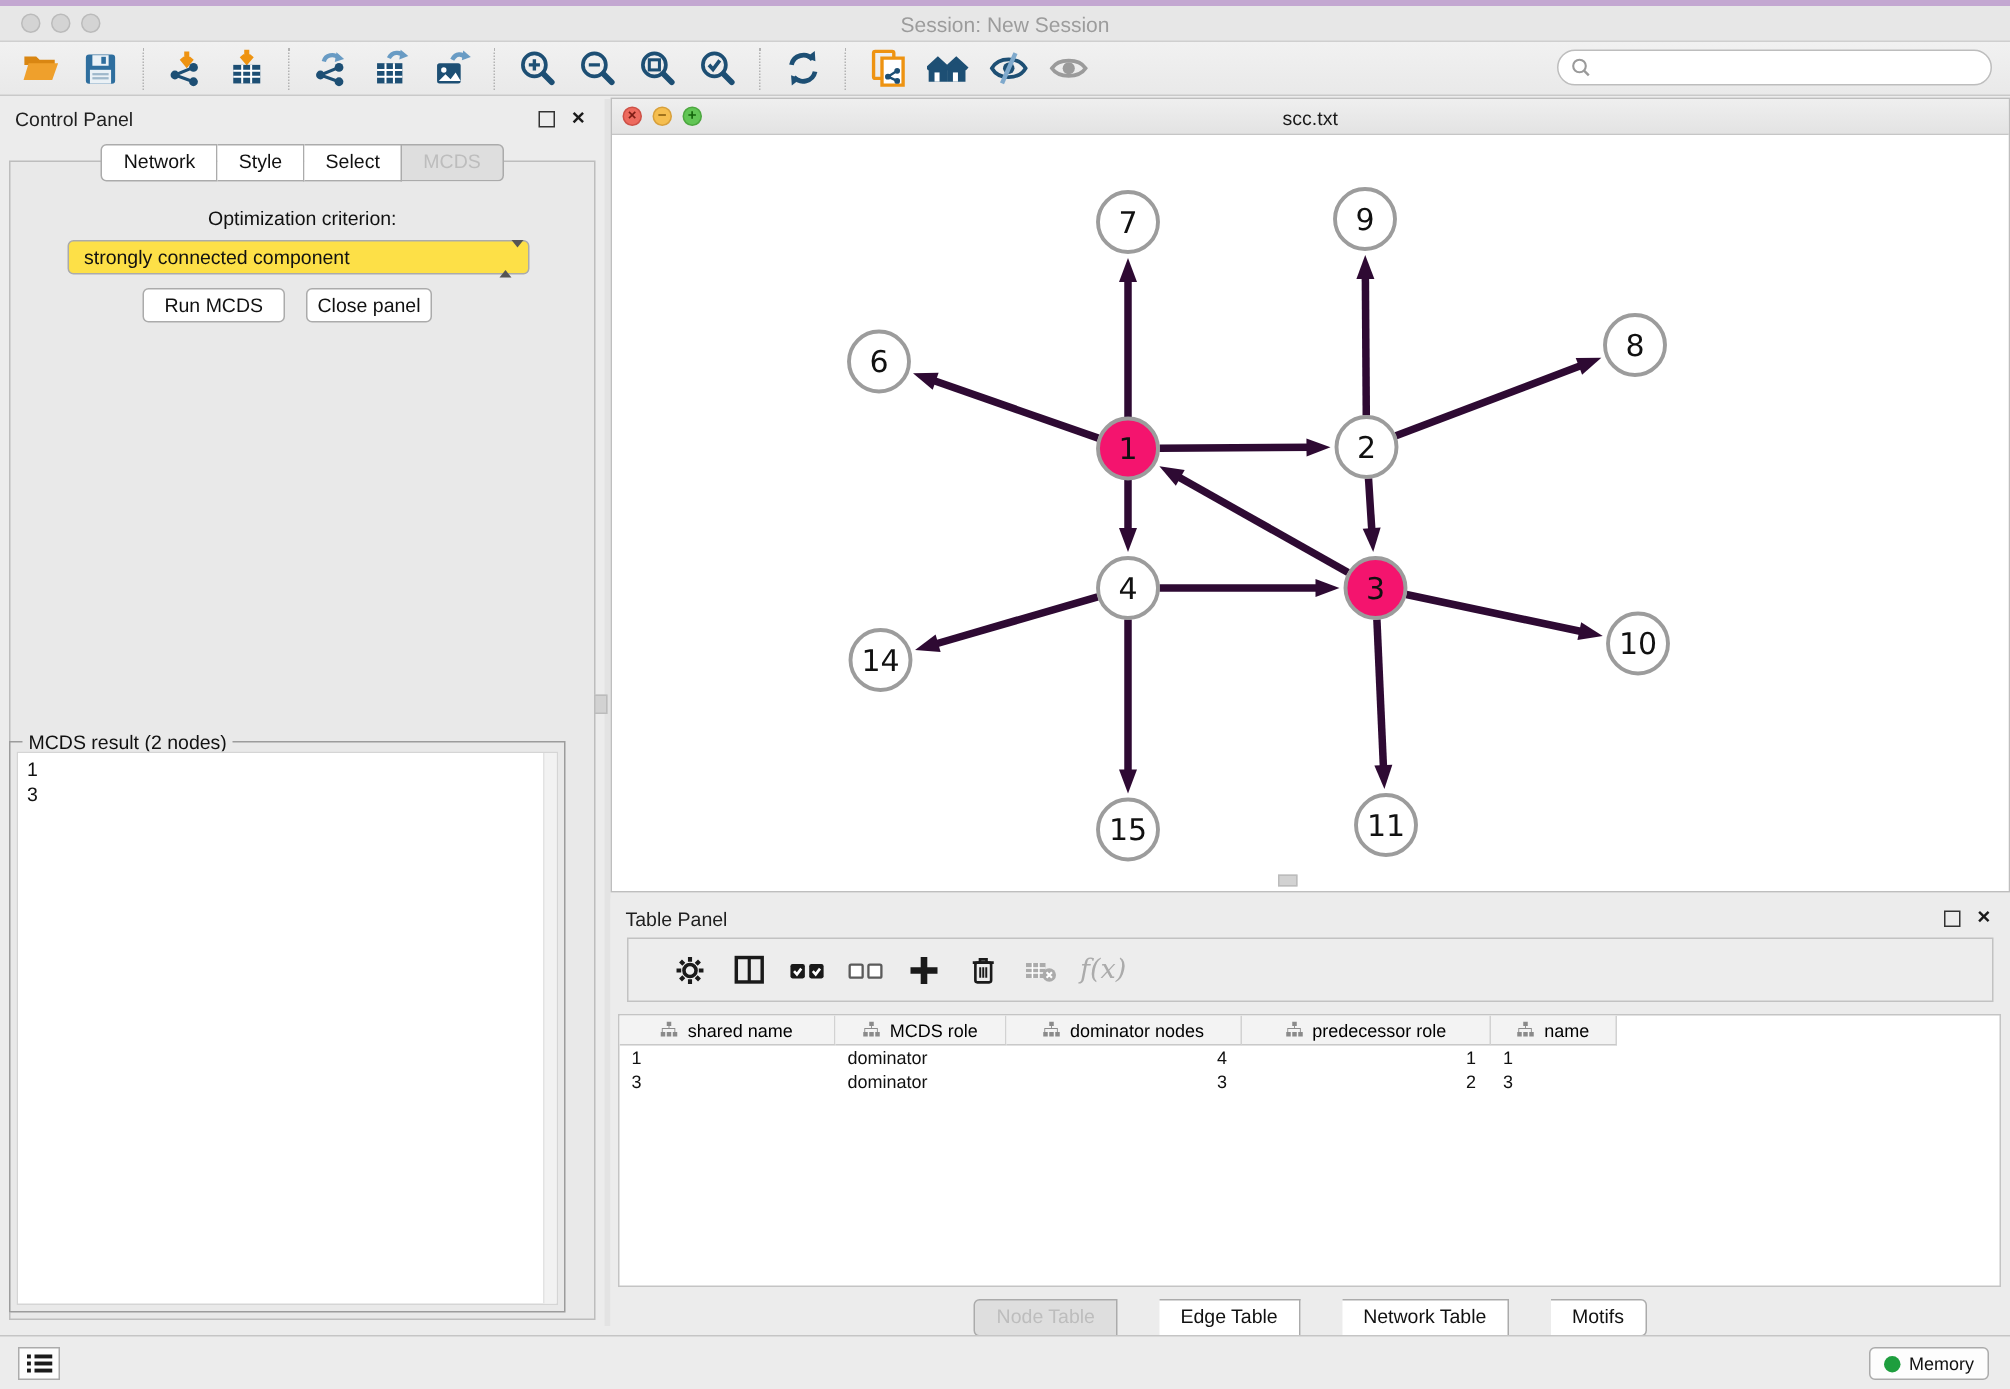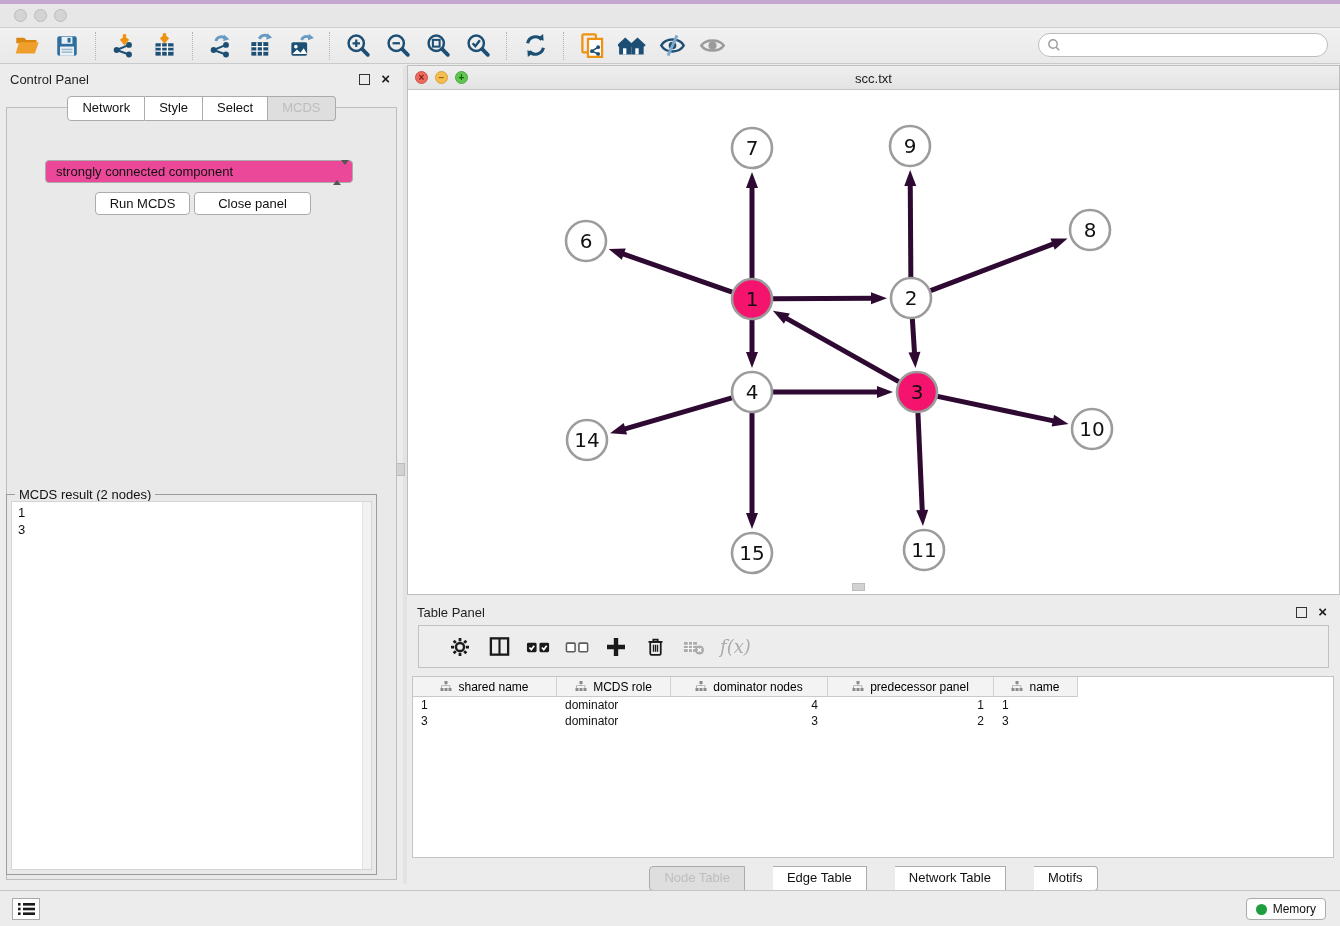--- a/index.html
+++ b/index.html
@@ -29,21 +29,21 @@
   .win-min { position:absolute; width:11px; height:11px; border:1.5px solid #333; top:8px; }
   .win-close { position:absolute; top:4px; font-size:15px; font-weight:bold; color:#1A1A1A; }
   #cp-tabs { position:absolute; left:0; top:30px; width:100%; display:flex; justify-content:center; z-index:3; }
   .tab-btn { font-size:13px; color:#111; background:#FFFFFF; border:1px solid #ABABAB; border-left:none;
              padding:3px 14px 20px; height:23px; }
   .tab-btn:first-child { border-left:1px solid #ABABAB; border-radius:4px 0 0 4px; }
   .tab-btn:last-child { border-radius:0 4px 4px 0; }
   .tab-btn.active { background:#DEDEDE; color:#BDBDBD; }
   #cp-body { position:absolute; left:6px; top:41px; width:391px; height:773px; background:#E9E9E9; border:1px solid #BDBDBD; }
   #opt-label { position:absolute; left:0; width:100%; top:30px; text-align:center; font-size:13px; color:#111; }
-  #criterion-select { position:absolute; left:38px; top:52px; width:308px; height:23px; background:#ec4899; border:1px solid #ABABAB;
+  #criterion-select { position:absolute; left:38px; top:52px; width:308px; height:23px; background:#fde047; border:1px solid #ABABAB;
                       border-radius:4px; font-size:13px; color:#111; display:flex; align-items:center; padding-left:10px; }
   .stepper { position:absolute; right:8px; top:4px; width:11px; height:14px; }
   .stepper .up { width:0; height:0; border-left:4px solid transparent; border-right:4px solid transparent; border-bottom:5px solid #555; margin-bottom:3px; }
   .stepper .dn { width:0; height:0; border-left:4px solid transparent; border-right:4px solid transparent; border-top:5px solid #555; }
   .cp-btn { position:absolute; top:84px; height:23px; background:#FFFFFF; border:1px solid #ABABAB; border-radius:4px;
             font-size:13px; color:#111; font-family:"Liberation Sans",sans-serif; text-align:center; }
   #result-box { position:absolute; left:6px; top:428px; width:371px; height:381px; border:1px solid #9C9C9C; background:#E9E9E9; }
   #result-title { position:absolute; left:8px; top:-8px; background:#E9E9E9; padding:0 4px; font-size:13px; color:#111; }
   #result-area { position:absolute; left:4px; top:6px; right:4px; bottom:4px; background:#FFFFFF; border:1px solid #D5D5D5; }
   #result-lines { padding:2px 6px; font-size:13px; color:#111; line-height:17px; }
@@ -84,20 +84,21 @@
   svg { display:block; }
 </style>
 </head>
 <body>
 
 <div id="titlebar">
   <div class="accent"></div>
   <div class="traffic tl-gray" style="left:14px"></div>
   <div class="traffic tl-gray" style="left:34px"></div>
   <div class="traffic tl-gray" style="left:54px"></div>
+  <div id="window-title">Session: New Session</div>
 </div>
 
 <div id="toolbar">
   <div class="tb-icon" style="margin-left:10px">
     <svg width="27" height="27" viewBox="0 0 24 24">
         <path d="M2 5h7l2 2h9v3H2z" fill="#D98612"></path>
         <path d="M4.5 9h17.5l-3.5 10H1.5z" fill="#EFA02C"></path>
       </svg>
   </div>
   <div class="tb-icon">
@@ -241,26 +242,27 @@
     <span class="win-min" style="right:33px"></span>
     <span class="win-close" style="right:13px">×</span>
   </div>
   <div id="cp-tabs">
       <button class="tab-btn">Network</button>
       <button class="tab-btn">Style</button>
       <button class="tab-btn">Select</button>
       <button class="tab-btn active">MCDS</button>
     </div>
   <div id="cp-body">
+    <div id="opt-label">Optimization criterion:</div>
     <div id="criterion-select">
       <span>strongly connected component</span>
       <span class="stepper"><span class="up"></span><span class="dn"></span></span>
     </div>
     <button class="cp-btn" style="left:88px; width:95px">Run MCDS</button>
-    <button class="cp-btn" style="left:187px; width:117px">Close panel</button>
+    <button class="cp-btn" style="left:197px; width:84px">Close panel</button>
   </div>
   <div id="result-box">
     <span id="result-title">MCDS result (2 nodes)</span>
     <div id="result-area">
       <div id="result-lines">
           <div>1</div>
           <div>3</div>
         </div>
       <div id="result-scroll"></div>
     </div>
@@ -439,21 +441,21 @@
             <svg width="12" height="11" viewBox="0 0 12 11">
               <g fill="#8A8A8A">
                 <rect x="4.5" y="0" width="3" height="3"></rect>
                 <rect x="0.5" y="7" width="3" height="3"></rect>
                 <rect x="4.5" y="7" width="3" height="3"></rect>
                 <rect x="8.5" y="7" width="3" height="3"></rect>
                 <path d="M5.7 3h0.6v2H1.8v2H1.2V4.4h4.5zM5.7 4.4h4.5V7h-0.6V5H5.7z"></path>
               </g>
             </svg>
           </span>
-          <span>predecessor panel</span>
+          <span>predecessor role</span>
         </div>
         <div class="th-cell" style="width: 84px;">
           <span>
             <svg width="12" height="11" viewBox="0 0 12 11">
               <g fill="#8A8A8A">
                 <rect x="4.5" y="0" width="3" height="3"></rect>
                 <rect x="0.5" y="7" width="3" height="3"></rect>
                 <rect x="4.5" y="7" width="3" height="3"></rect>
                 <rect x="8.5" y="7" width="3" height="3"></rect>
                 <path d="M5.7 3h0.6v2H1.8v2H1.2V4.4h4.5zM5.7 4.4h4.5V7h-0.6V5H5.7z"></path>

